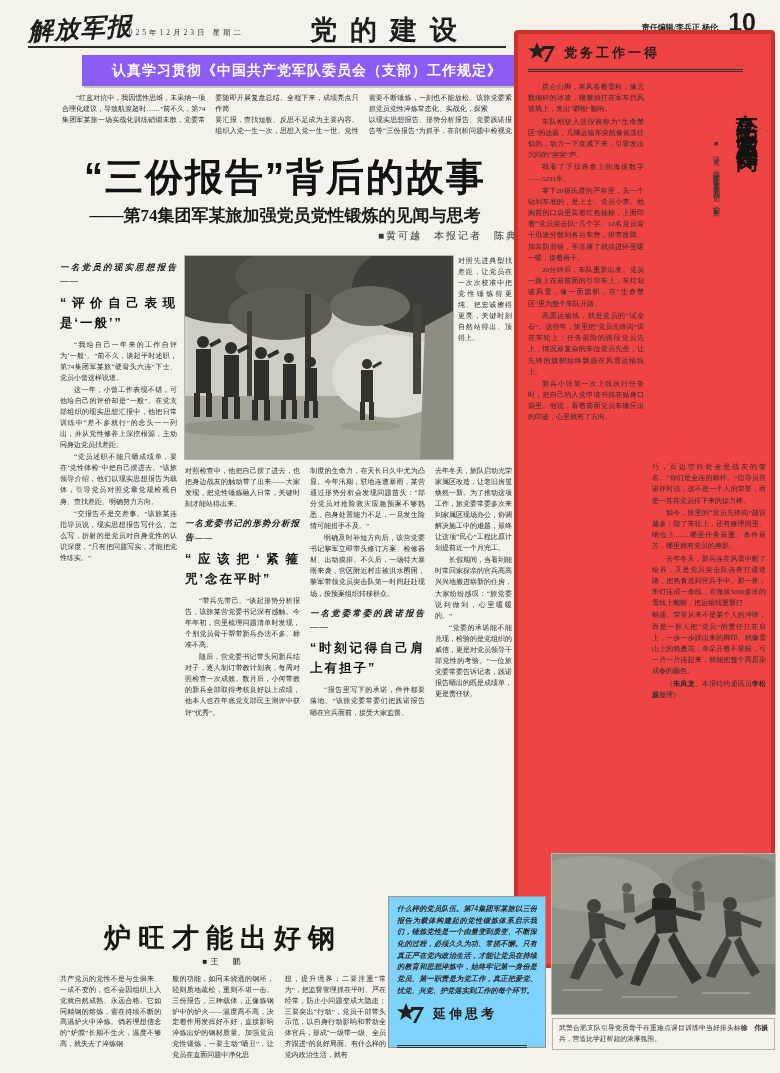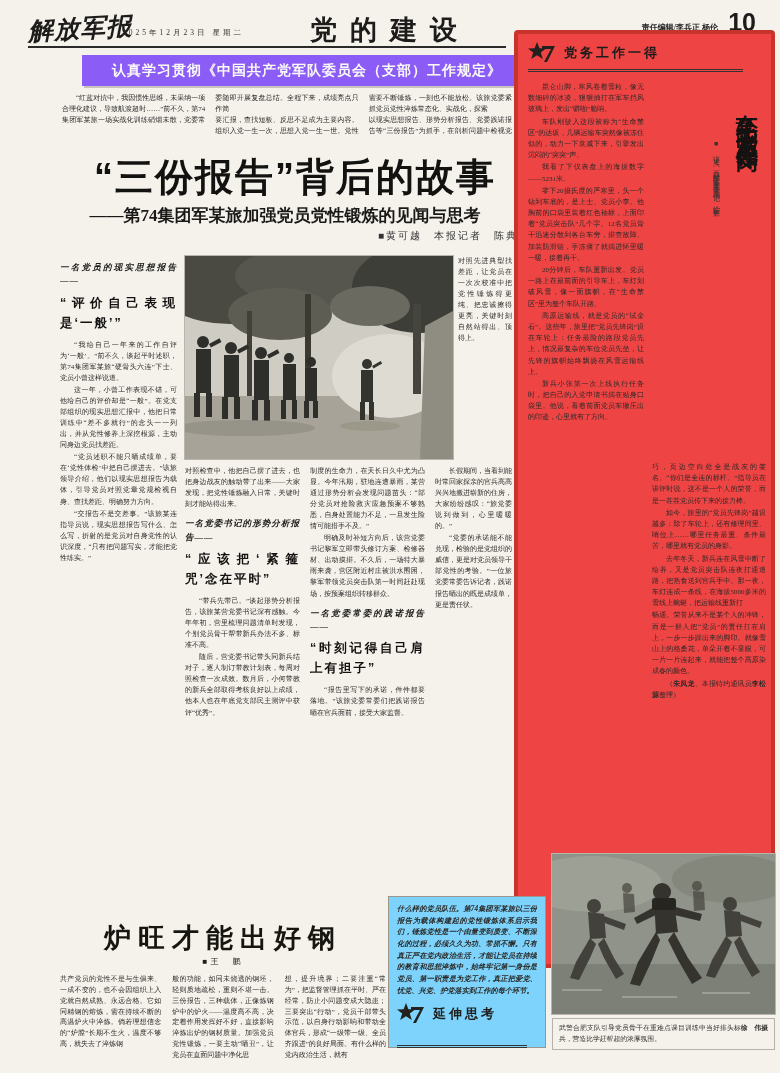--- a/index.html
+++ b/index.html
@@ -37,21 +37,21 @@
   .intro {
     position:absolute; left:62px; top:93px; width:450px; height:54px;
     column-count:3; column-gap:10px; font-size:7px; line-height:1.56;
     text-align:justify; overflow:hidden; color:#2a2927;
   }
   .intro p { text-indent:2em; }
   .intro p.cont { text-indent:0; }
 
   
   .headline {
-    position:absolute; left:50px; top:152px; width:490px; text-align:center;
+    position:absolute; left:40px; top:152px; width:490px; text-align:center;
     font-size:38px; font-weight:900; letter-spacing:2px; color:#121210;
     font-family:"Liberation Sans", sans-serif;
   }
   .dek { position:absolute; left:40px; top:204px; width:490px; text-align:center;
     font-size:17px; font-weight:bold; color:#1a1918; }
   .byline { position:absolute; left:40px; top:229px; width:490px; text-align:right;
     font-size:10px; letter-spacing:2px; color:#333; }
 
   
   .bcol { position:absolute; font-size:7px; line-height:1.58; text-align:justify; overflow:hidden; color:#2b2a28; }
@@ -235,20 +235,21 @@
 
   <div class="bcol col3">
     <p class="cont">制度的生命力，在天长日久中尤为凸显。今年汛期，驻地连遭暴雨，某营通过形势分析会发现问题苗头：“部分党员对抢险救灾应急预案不够熟悉，自身处置能力不足，一旦发生险情可能措手不及。”</p>
     <p>明确及时补短方向后，该营党委书记黎军立即带头修订方案、检修器材、出动摸排。不久后，一场特大暴雨来袭，营区附近村庄被洪水围困，黎军带领党员突击队第一时间赶赴现场，按预案组织转移群众。</p>
     <div class="kicker">一名党委常委的践诺报告——</div>
     <div class="qhead">“时刻记得自己肩上有担子”</div>
     <p>“报告里写下的承诺，件件都要落地。”该旅党委常委们把践诺报告晒在官兵面前，接受大家监督。</p>
   </div>
 
   <div class="bcol col4">
+    <p class="cont">去年冬天，旅队启动光荣家属区改造，让老旧房屋焕然一新。为了推动这项工作，旅党委常委多次来到家属区现场办公，协调解决施工中的难题，最终让这项“民心”工程比原计划提前近一个月完工。</p>
     <p>长假期间，当看到能时常回家探亲的官兵高高兴兴地搬进崭新的住房，大家纷纷感叹：“旅党委说到做到，心里暖暖的。”</p>
     <p>“党委的承诺能不能兑现，检验的是党组织的威信，更是对党员领导干部党性的考验。”一位旅党委常委告诉记者，践诺报告晒出的既是成绩单，更是责任状。</p>
   </div>
 
   <aside class="redbox">
     <div class="redbox-head">
       <span class="star-icon">
         <svg width="28" height="22" viewBox="0 0 28 22">
             <polygon points="9,0 11.4,6.2 18,6.4 12.8,10.4 14.8,17 9,13.2 3.2,17 5.2,10.4 0,6.4 6.6,6.2" fill="#22211e"></polygon>
             <path d="M14 4 L27 4 L19 20 L16 20 L23 7 L14 7 Z" fill="#22211e"></path>

